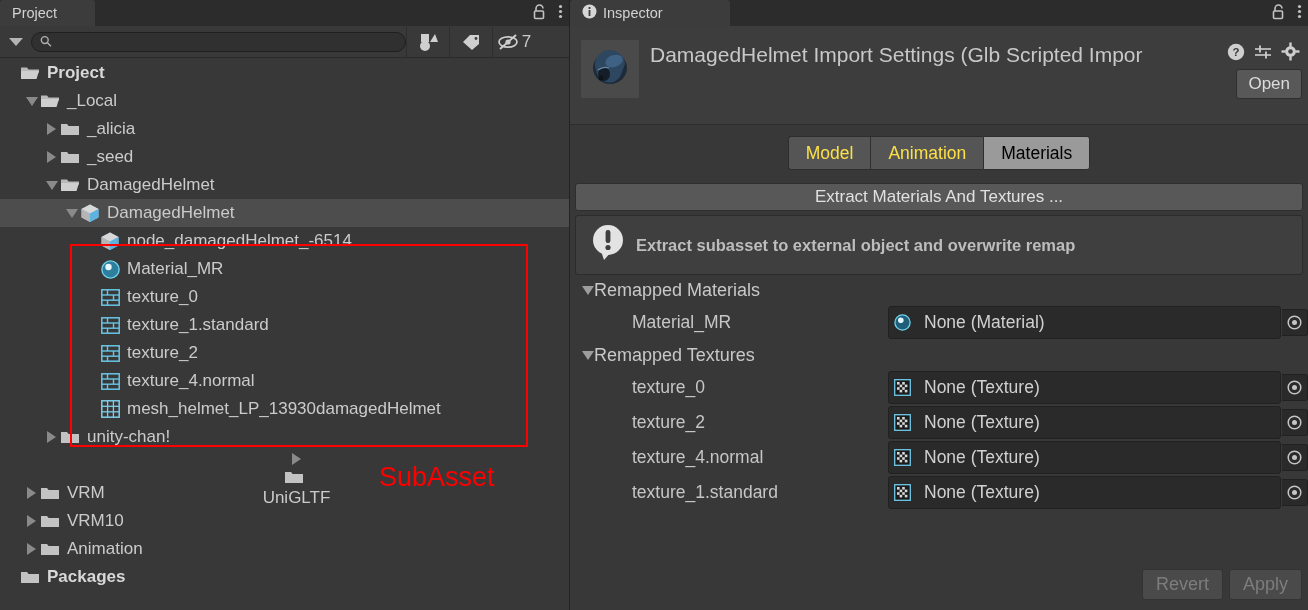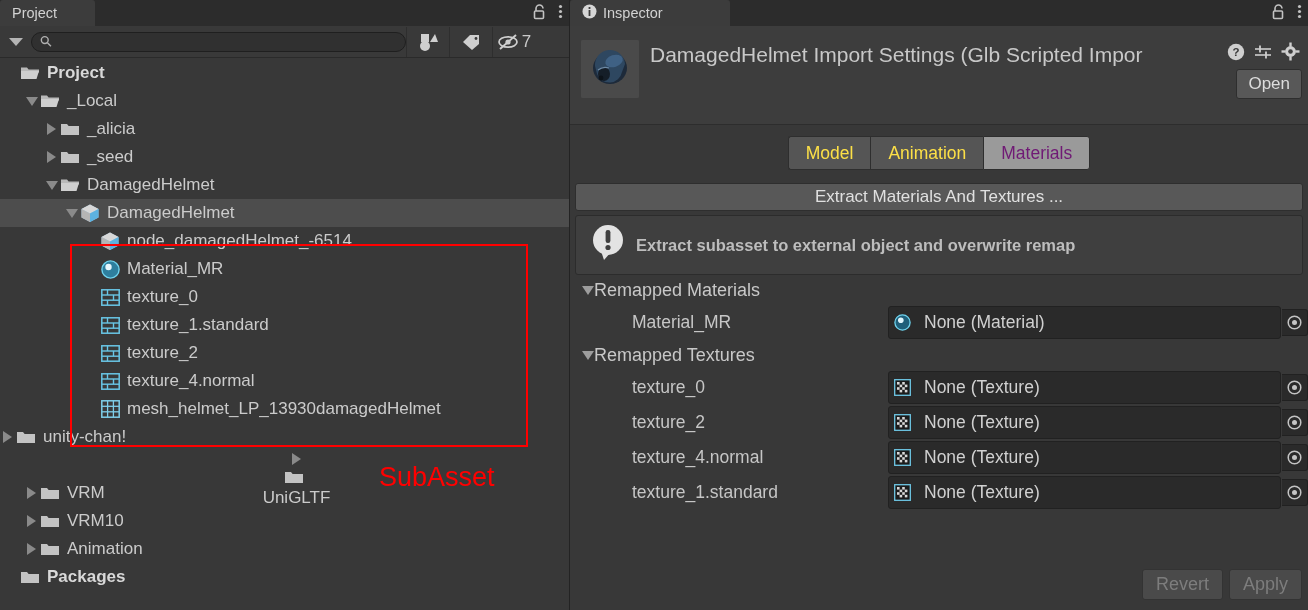--- a/index.html
+++ b/index.html
@@ -147,21 +147,21 @@
   }
   .mtab {
     height: 34px; padding: 0 17px;
     background: #555555; color: #fde047;
     font-size: 17.5px; display: flex; align-items: center;
     border: 1px solid #2e2e2e; border-right: none;
     font-family: "Liberation Sans", sans-serif;
   }
   .mtab:first-child { border-radius: 3px 0 0 3px; }
   .mtab:last-child { border-radius: 0 3px 3px 0; border-right: 1px solid #2e2e2e; }
-  .mtab.active { background: #9a9a9a; color: #701a75; }
+  .mtab.active { background: #9a9a9a; color: #000000; }
 
   .extract-btn {
     margin: 13px 5px 0 5px;
     height: 28px; background: #585858;
     border: 1px solid #2e2e2e; border-radius: 3px;
     color: #e0e0e0; font-size: 17px;
     display: flex; align-items: center; justify-content: center;
     font-family: "Liberation Sans", sans-serif;
   }
   .help-box {
@@ -428,21 +428,21 @@
             <svg width="19" height="18" viewBox="0 0 19 18">
               <rect x="0.8" y="0.8" width="17.4" height="16.4" fill="none" stroke="#7fcfea" stroke-width="1.5"></rect>
               <line x1="6.6" y1="0.8" x2="6.6" y2="17.2" stroke="#7fcfea" stroke-width="1.3"></line>
               <line x1="12.4" y1="0.8" x2="12.4" y2="17.2" stroke="#7fcfea" stroke-width="1.3"></line>
               <line x1="0.8" y1="6.3" x2="18.2" y2="6.3" stroke="#7fcfea" stroke-width="1.3"></line>
               <line x1="0.8" y1="11.8" x2="18.2" y2="11.8" stroke="#7fcfea" stroke-width="1.3"></line>
             </svg>
           </span>
           <span>mesh_helmet_LP_13930damagedHelmet</span>
         </div>
-        <div class="tree-row" style=" align-items: center;">
+        <div class="tree-row" style="padding-left: 44px; align-items: center;">
           <div class="foldout">
             <div class="arrow-r"></div>
           </div>
           <span class="ic">
             <svg width="20" height="16" viewBox="0 0 20 16">
               <path d="M1 3 h6 l1.6 2 H19 v9 H1 Z" fill="#c3c3c3"></path>
             </svg>
           </span>
           <span>unity-chan!</span>
         </div>

